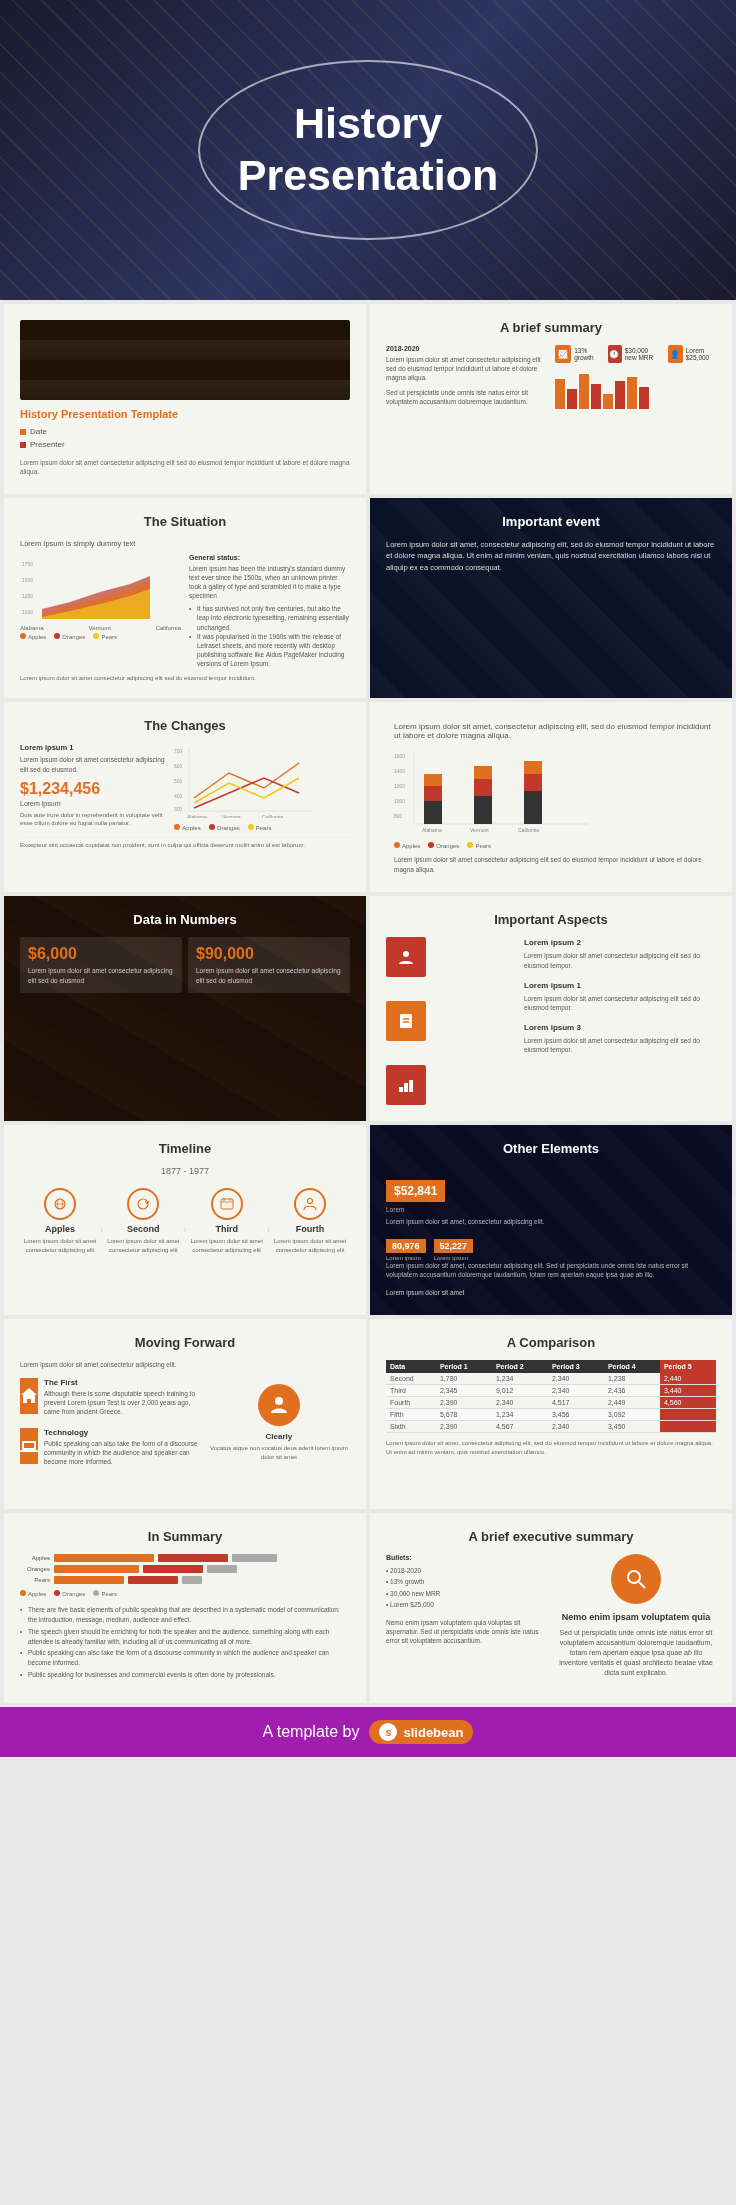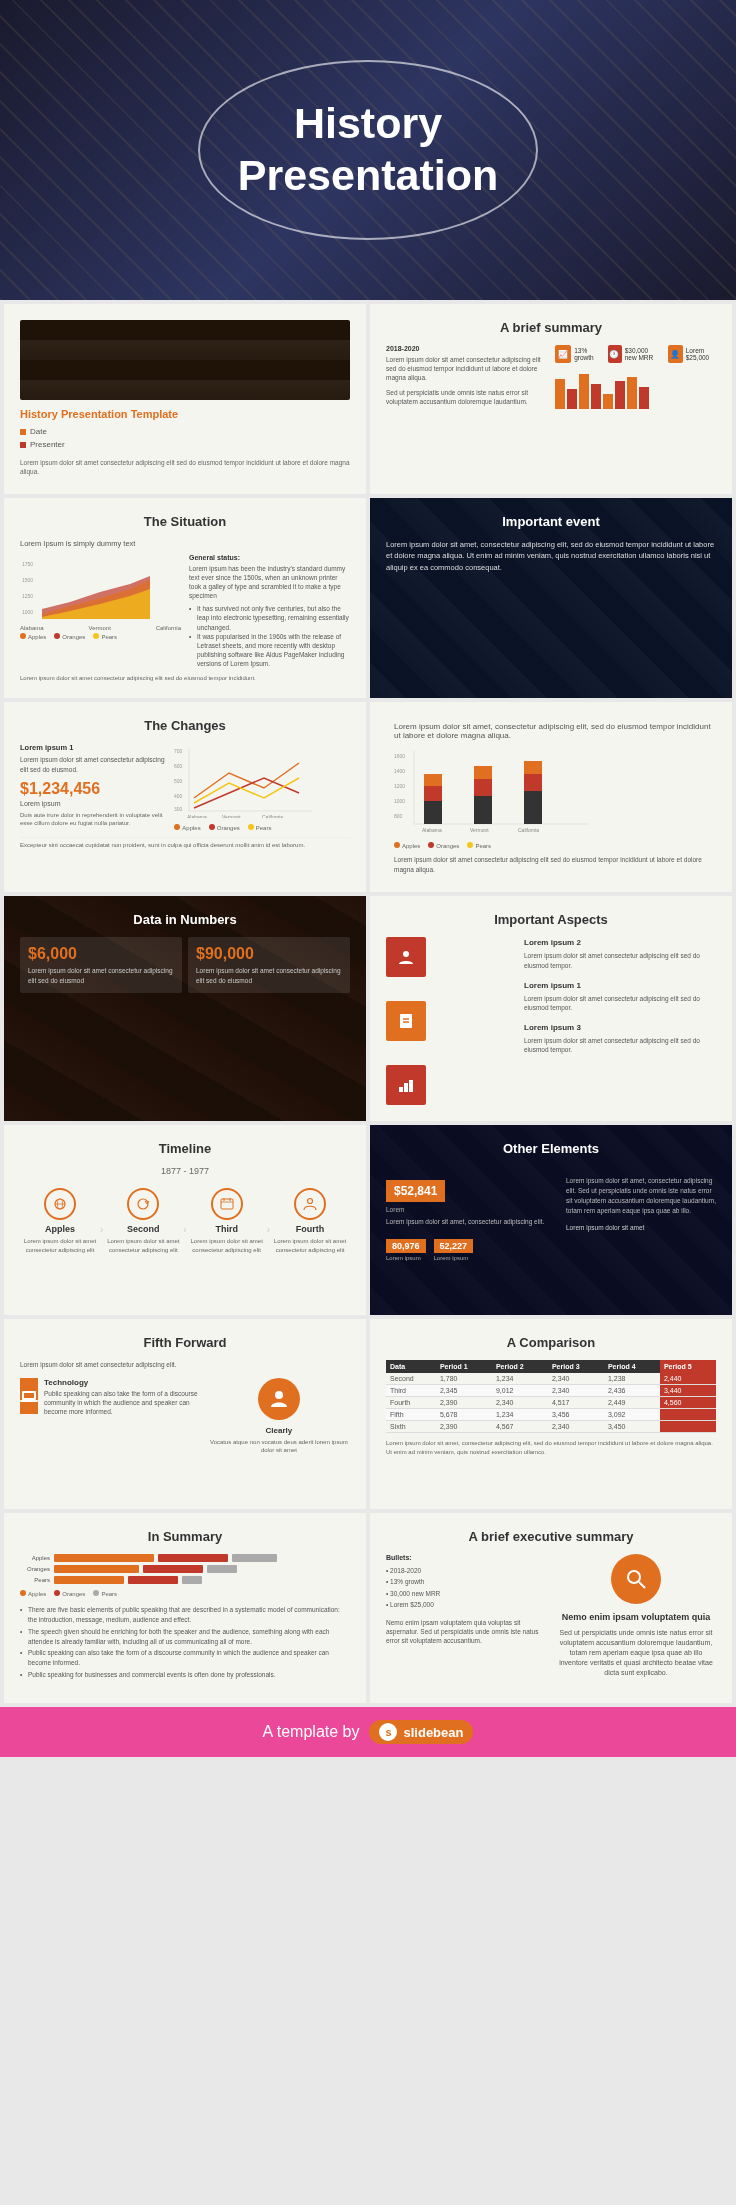--- a/index.html
+++ b/index.html
@@ -154,21 +154,21 @@
     .h-bar-gray { background: #aaa; }
     .summary-bullets { font-size: 6.5px; color: #555; line-height: 1.5; margin-top: 8px; }
     .summary-bullet { padding-left: 8px; position: relative; margin-bottom: 2px; }
     .summary-bullet::before { content: '•'; position: absolute; left: 0; }
     .exec-icon-box { width: 50px; height: 50px; background: #e07020; border-radius: 50%; display: flex; align-items: center; justify-content: center; margin: 0 auto 8px; }
     .exec-tagline { font-size: 9px; font-weight: bold; color: #333; text-align: center; margin-bottom: 6px; }
     .exec-desc { font-size: 7px; color: #555; text-align: center; line-height: 1.4; }
 
     
     .footer {
-      background: #ec4899;
+      background: #a21caf;
       height: 50px;
       display: flex;
       align-items: center;
       justify-content: center;
       gap: 10px;
     }
     .footer-text { color: white; font-size: 16px; }
     .footer-badge { background: #e07020; color: white; padding: 3px 10px; border-radius: 12px; font-size: 13px; font-weight: bold; display: flex; align-items: center; gap: 6px; }
     .footer-s { width: 18px; height: 18px; background: white; color: #e07020; border-radius: 50%; display: flex; align-items: center; justify-content: center; font-size: 11px; font-weight: bold; }
 
@@ -478,21 +478,21 @@
             </svg>
         </div>
         <div class="timeline-label">Fourth</div>
         <div class="timeline-desc">Lorem ipsum dolor sit amet consectetur adipiscing elit</div>
       </div>
     </div>
   </div>
 
   <div class="slide slide-dark" style="background:linear-gradient(rgba(10,10,30,0.85),rgba(10,10,30,0.85)), repeating-linear-gradient(45deg,#1a2a4a 0,#2a3a5a 20px,#0a1a3a 20px,#0a1a3a 40px);">
     <div class="slide-title-white">Other Elements</div>
-    <div style="display:flex;margin-top:20px;">
+    <div style="display:flex;margin-top:20px;flex-direction:column;">
       <div style="flex:1.2;">
         <div class="price-badge">$52,841</div>
         <div style="font-size:6.5px;color:#aaa;margin-bottom:2px;">Lorem</div>
         <div style="font-size:6.5px;color:#bbb;line-height:1.4;margin-top:4px;">Lorem ipsum dolor sit amet, consectetur adipiscing elit.</div>
         <div style="display:flex;gap:8px;margin-top:8px;">
           <div>
             <div class="price-badge-sm">80,976</div>
             <div style="font-size:6px;color:#aaa;margin-top:2px;">Lorem ipsum</div>
           </div>
           <div>
@@ -502,24 +502,37 @@
         </div>
       </div>
       <div style="flex:1;font-size:6.5px;color:#bbb;line-height:1.4;">
         <div style="font-size:6.5px;color:#bbb;line-height:1.5;">Lorem ipsum dolor sit amet, consectetur adipiscing elit. Sed ut perspiciatis unde omnis iste natus error sit voluptatem accusantium doloremque laudantium, totam rem aperiam eaque ipsa quae ab illo.</div>
         <div style="margin-top:8px;font-size:6.5px;color:#ccc;">Lorem ipsum dolor sit amet</div>
       </div>
     </div>
   </div>
 
   <div class="slide">
-    <div class="slide-title">Fifth Forward</div>
+    <div class="slide-title">Moving Forward</div>
     <div style="font-size:6.5px;color:#555;margin-bottom:8px;line-height:1.4;">Lorem ipsum dolor sit amet consectetur adipiscing elit.</div>
     <div style="display:flex;gap:10px;">
       <div style="flex:1;">
+        <div style="display:flex;gap:6px;margin-bottom:10px;align-items:flex-start;">
+          <div class="moving-icon">
+            <svg width="18" height="18" viewBox="0 0 18 18">
+                <rect x="3" y="6" width="12" height="10" fill="white"></rect>
+                <polygon points="1,8 9,1 17,8" fill="white"></polygon>
+                <rect x="7" y="12" width="4" height="4" fill="#e07020"></rect>
+              </svg>
+          </div>
+          <div>
+            <div class="moving-subtitle">The First</div>
+            <div class="moving-text">Although there is some disputable speech training to prevent Lorem Ipsum Test is over 2,000 years ago, came from ancient Greece.</div>
+          </div>
+        </div>
         <div style="display:flex;gap:6px;align-items:flex-start;">
           <div class="moving-icon">
             <svg width="18" height="18" viewBox="0 0 18 18">
                 <rect x="2" y="4" width="14" height="9" rx="1" fill="white"></rect>
                 <rect x="4" y="6" width="10" height="5" fill="#e07020"></rect>
                 <rect x="0" y="13" width="18" height="2" rx="1" fill="white"></rect>
               </svg>
           </div>
           <div>
             <div class="moving-subtitle">Technology</div>

